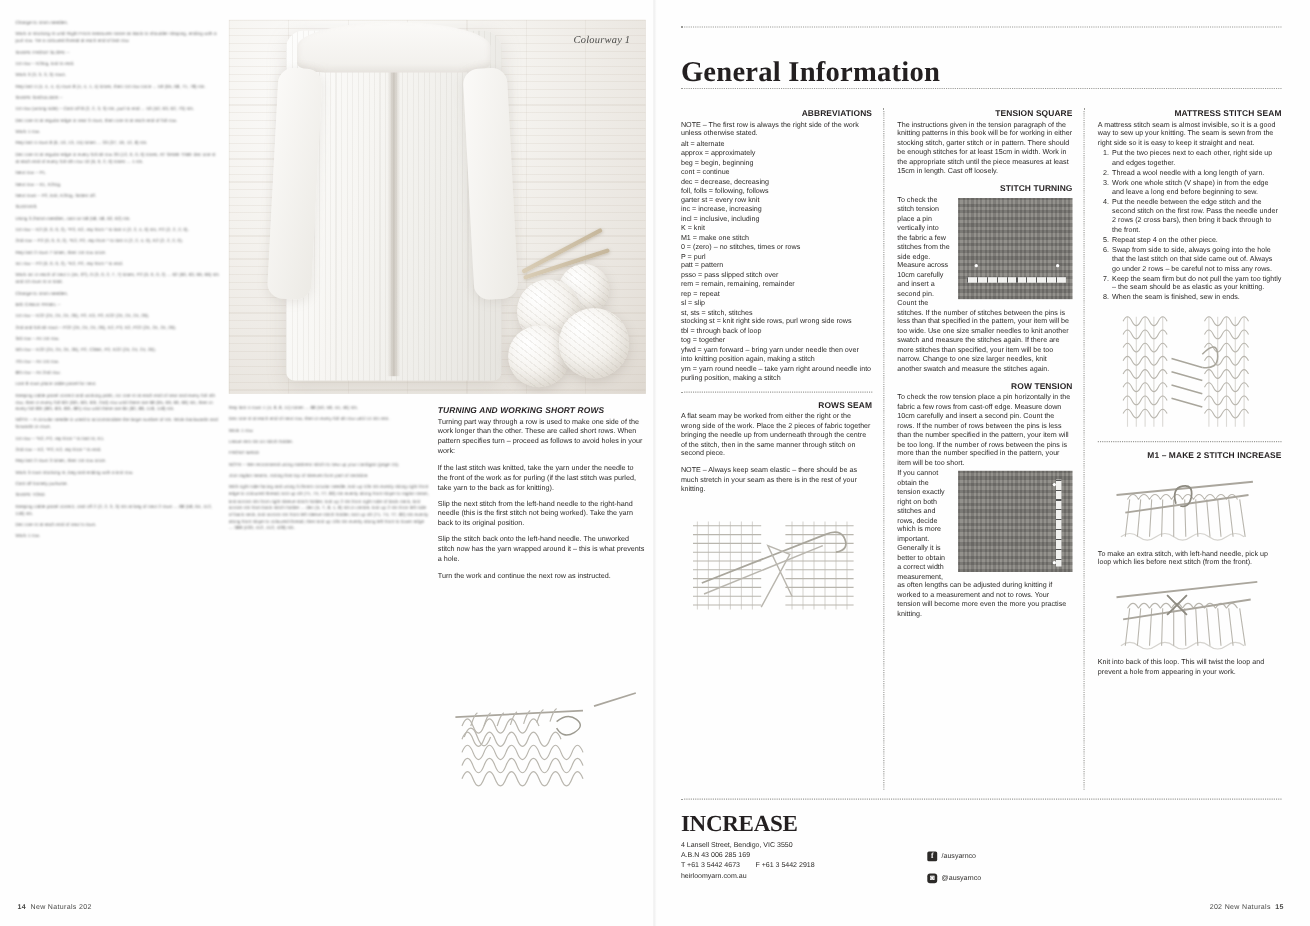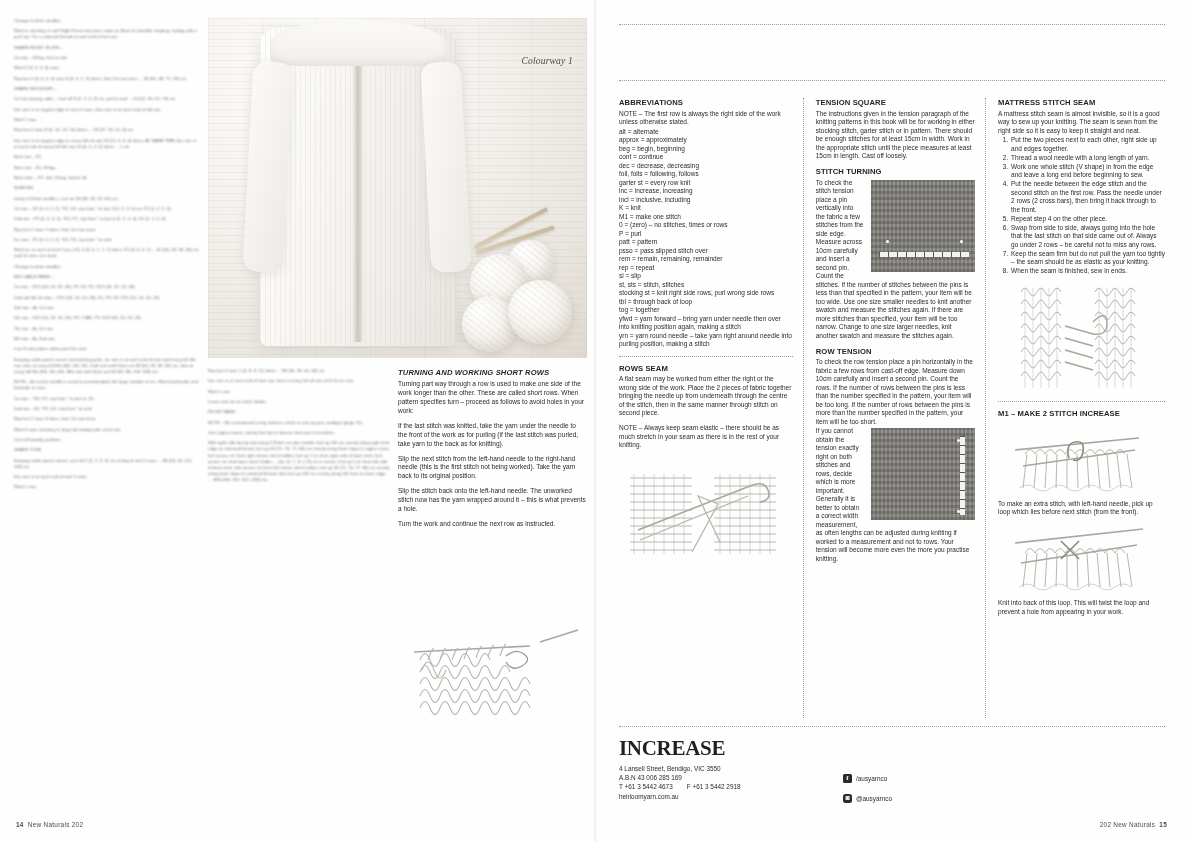--- a/index.html
+++ b/index.html
@@ -143,21 +143,21 @@
     position:absolute;
     background: linear-gradient(90deg,#d9cdb6,#c6b79c);
     border-radius: 2px;
     box-shadow: 0 1px 3px rgba(140,126,104,0.35);
   }
   .needle1 { left:262px; top:208px; width:82px; height:4px; transform: rotate(-28deg); }
   .needle2 { left:266px; top:220px; width:82px; height:4px; transform: rotate(-18deg); }
 
   .colourway {
     position: absolute;
-    right: 14px; top: 38px;
+    right: 14px; top: 14px;
     font-family: "Liberation Serif", serif;
     font-style: italic;
     font-size: 9.5px;
     color: #4a4a48;
     letter-spacing: .2px;
   }
 
   .shortrows {
     position:absolute;
     left: 398px; top: 368px;
@@ -205,20 +205,21 @@
   }
   .col { position:relative; box-sizing:border-box; }
   .col-a { width: 190px; padding-right: 10px; }
   .col-b { width: 188px; padding-left: 12px; padding-right: 10px; }
   .col-c { width: 186px; padding-left: 12px; }
 
   h3.sec {
     font-size: 7.65px; font-weight:700; letter-spacing:.1px;
     margin: 0 0 2.6px 0; color:#231f20;
     text-transform: none;
+    text-align: right;
   }
   p.body {
     font-size: 6.5px; line-height: 8.5px; margin: 0 0 1px 0; color:#2c2a28;
   }
   p.body.sp { margin-bottom: 6.5px; }
   ul.abbr { list-style:none; margin:0; padding:0; }
   ul.abbr li {
     font-size: 6.5px; line-height: 8.5px; color:#2c2a28;
   }
   ol.steps { margin: 0; padding-left: 12px; }
@@ -415,20 +416,21 @@
     <div class="pagenum-left">
       <b>14</b><span>New Naturals 202</span>
     </div>
   </div>
 
   <div class="page page-right">
     <div class="rp">
 
       <div class="rule-top dotrule"></div>
 
+      <h1 class="gi-title">General Information</h1>
 
       <div class="rule-under dotrule"></div>
 
       <div class="cols">
 
         <div class="col col-a">
           <h3 class="sec">ABBREVIATIONS</h3>
           <p class="body">NOTE – The first row is always the right side of the work unless otherwise stated.</p>
           <ul class="abbr" id="abbrlist">
               <li>alt = alternate</li>

